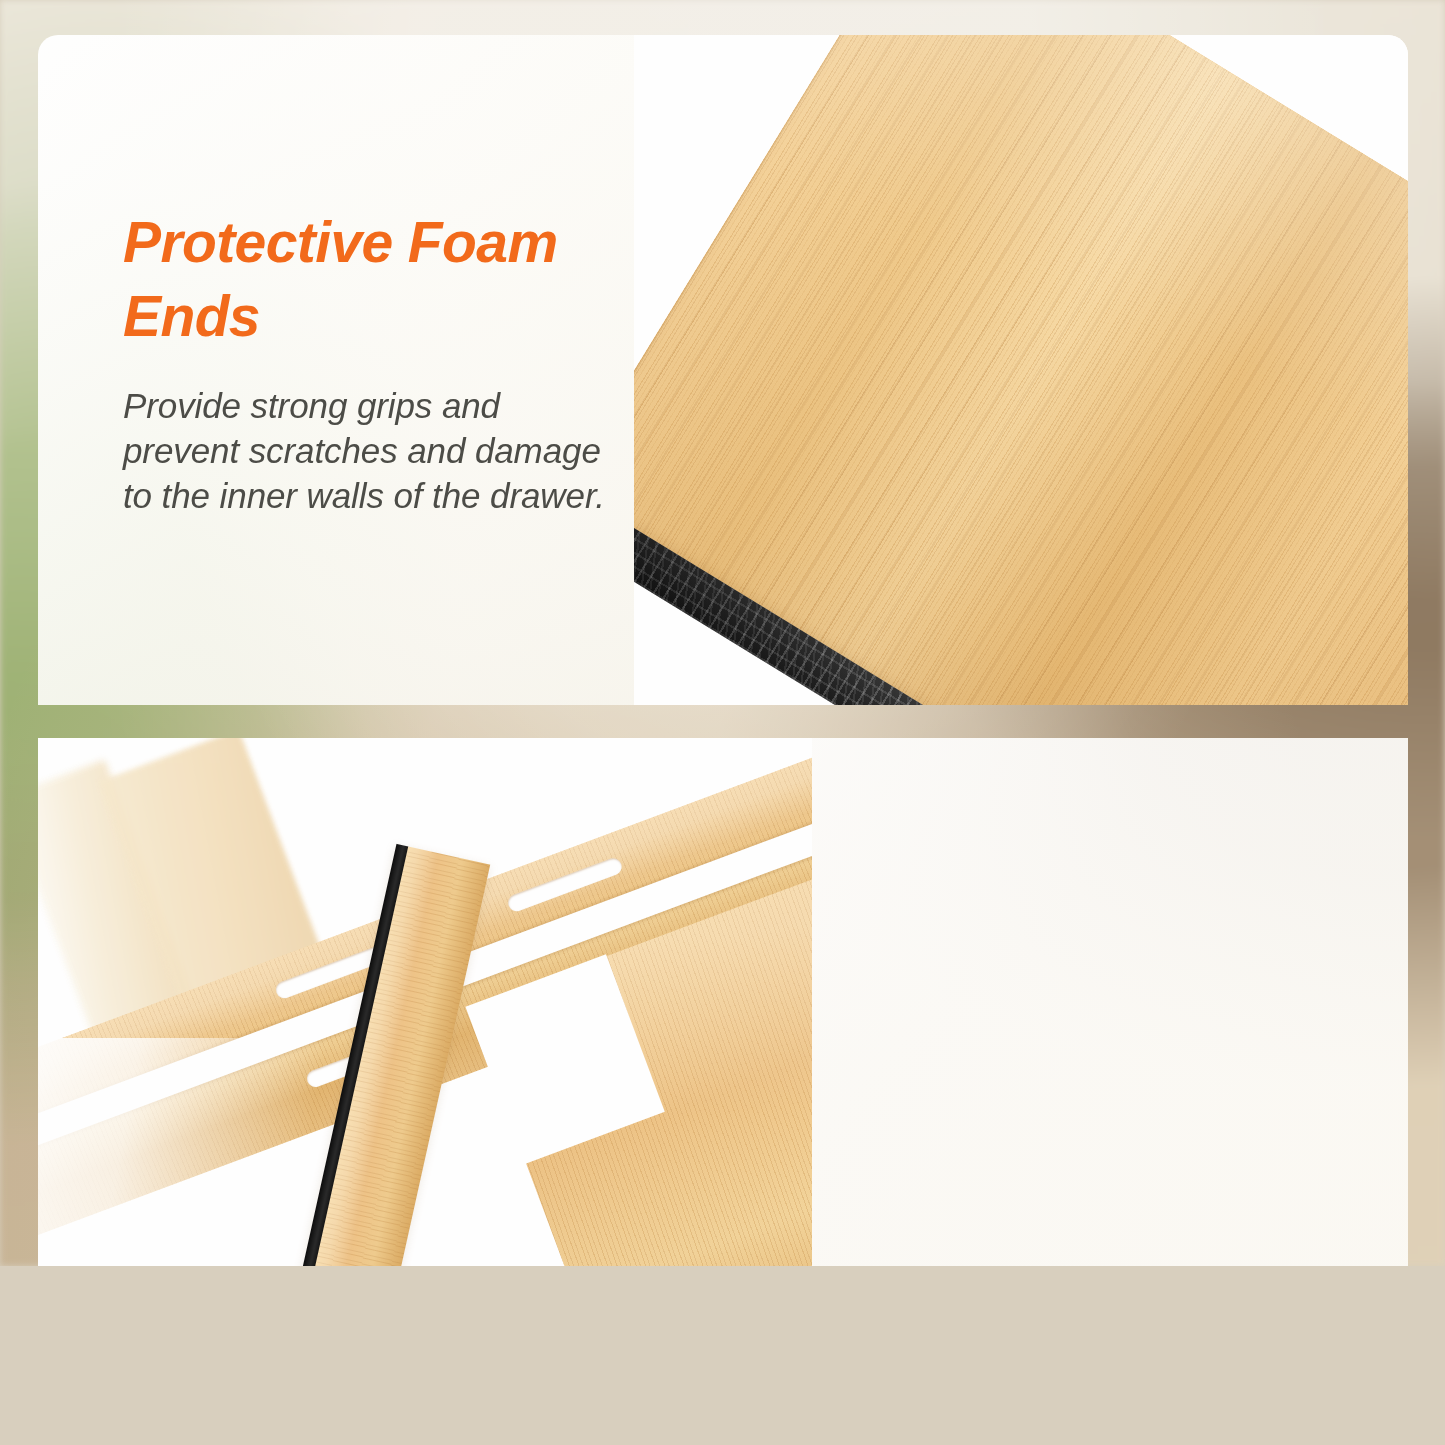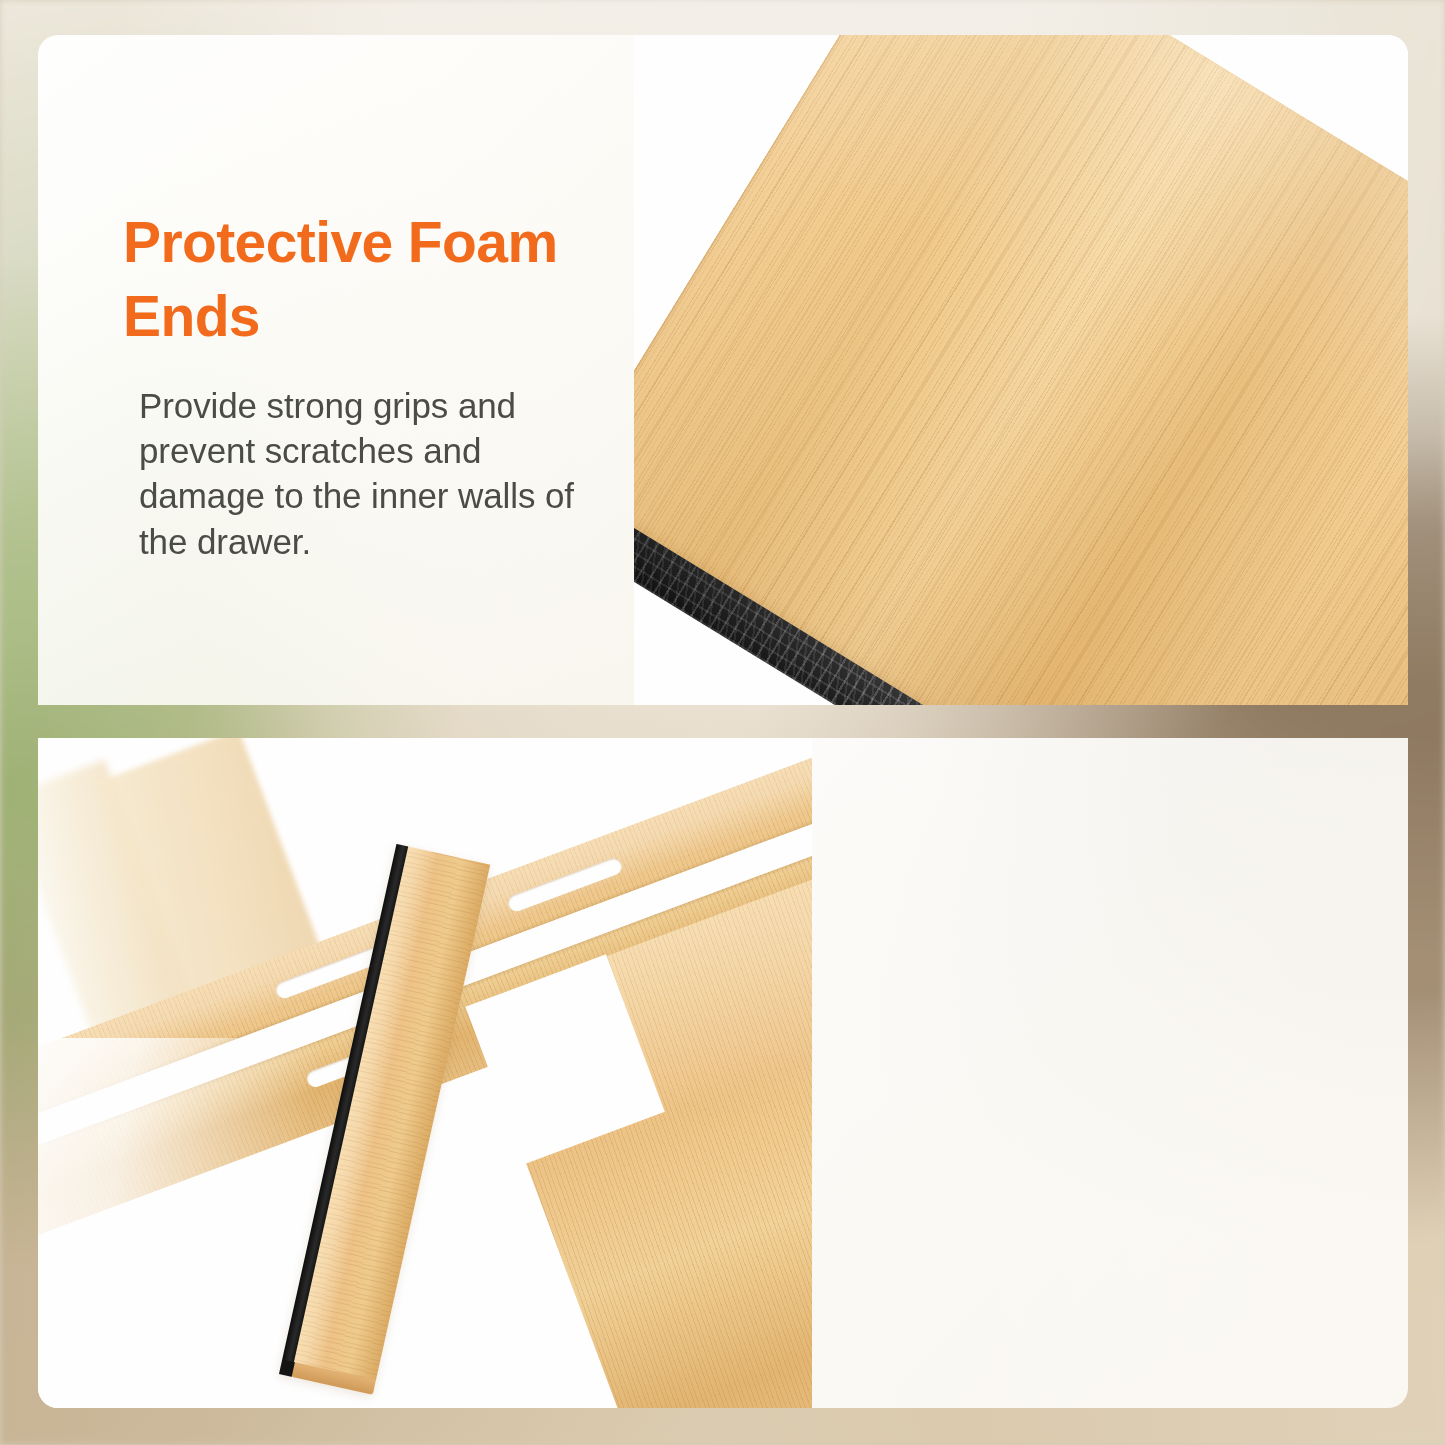--- a/index.html
+++ b/index.html
@@ -1,21 +1,21 @@
 <!DOCTYPE html>
 <html><head>
 <meta charset="utf-8">
 <style>
   html,body{margin:0;padding:0;}
   body{
     width:1445px;height:1445px;overflow:hidden;
     font-family:"Liberation Sans", sans-serif;
     background:#d8cfbe;
   }
-  .stage{position:relative;width:1445px;height:1445px;overflow:hidden;}
+  .stage{position:relative;width:1445px;height:1266px;overflow:hidden;font-style:italic;}
 
   
   .bg{position:absolute;inset:0;
       background:
         radial-gradient(circle at 4% 46%, rgba(150,176,104,.55) 0 9%, rgba(150,176,104,0) 26%),
         radial-gradient(circle at 1% 62%, rgba(120,152,80,.45) 0 7%, rgba(120,152,80,0) 22%),
         radial-gradient(circle at 6% 30%, rgba(206,214,186,.6) 0 10%, rgba(206,214,186,0) 28%),
         radial-gradient(ellipse at 3% 86%, rgba(176,150,112,.55) 0 14%, rgba(176,150,112,0) 36%),
         radial-gradient(ellipse at 96% 58%, rgba(128,104,78,.62) 0 13%, rgba(128,104,78,0) 34%),
         radial-gradient(ellipse at 99% 44%, rgba(112,92,70,.5) 0 9%, rgba(112,92,70,0) 28%),
@@ -40,21 +40,21 @@
            background:linear-gradient(135deg,rgba(255,255,255,.90) 0%,rgba(253,252,249,.93) 50%,rgba(252,250,245,.95) 100%);}
 
   
   .txt-tl{position:absolute;left:85px;top:170px;width:500px;}
   .head{
     font-size:57px;line-height:1.30;font-weight:700;
     color:#F26A1B;letter-spacing:-.6px;margin:0 0 30px 0;
   }
   .body{
     font-size:35px;line-height:1.29;font-weight:400;
-    color:#4c4c47;letter-spacing:-.1px;margin:16px;
+    color:#4c4c47;letter-spacing:-.1px;margin:0;
   }
 
   
   .tr-scene{position:absolute;inset:0;background:#fefefe;}
   .board{
     position:absolute;left:-70px;top:-250px;width:1080px;height:700px;
     transform:rotate(31.5deg);transform-origin:0 100%;
   }
   .board-face{
     position:absolute;inset:0;

